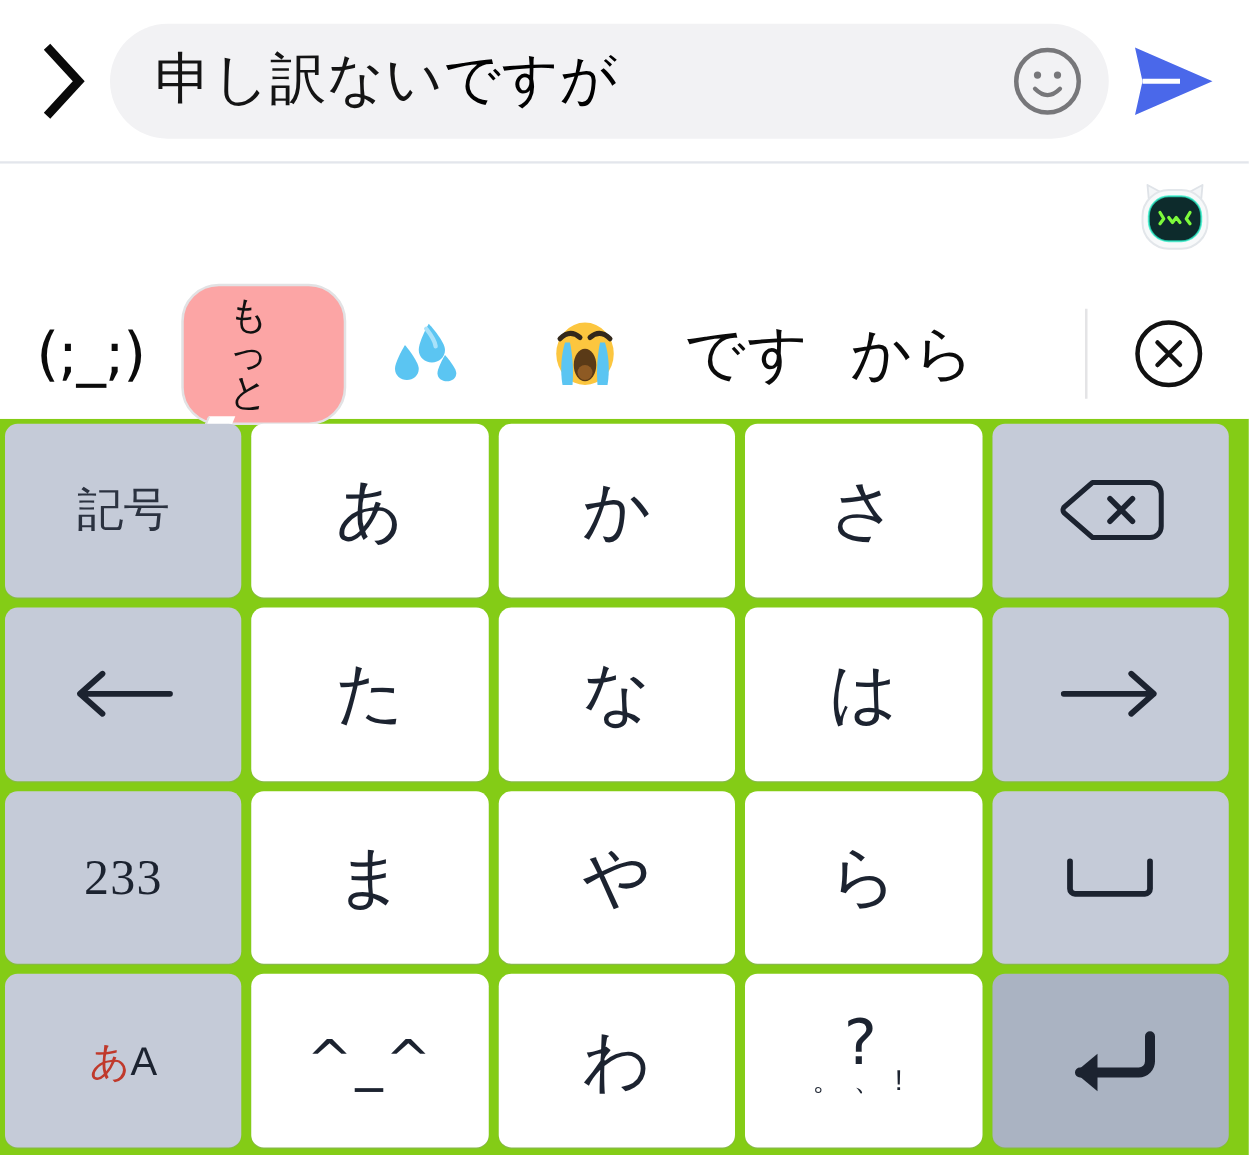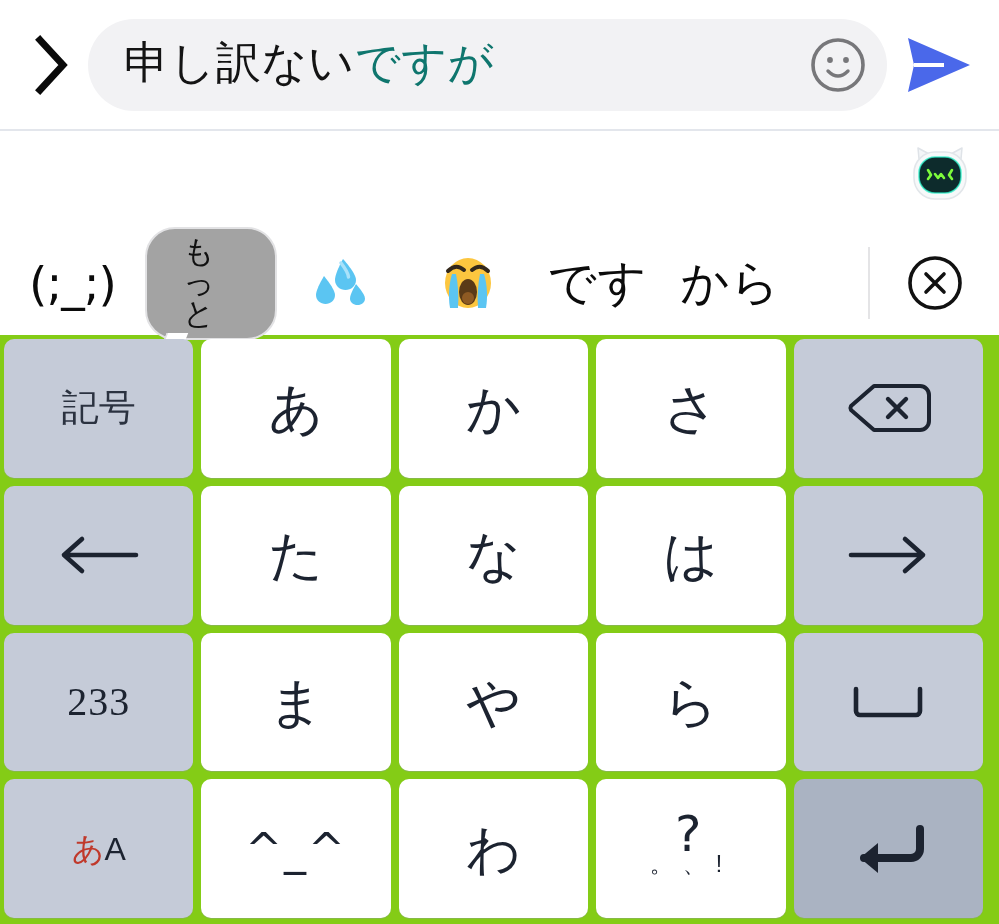--- a/index.html
+++ b/index.html
@@ -61,21 +61,21 @@
     flex: 1 1 auto;
     font-size: 45px;
     line-height: 1;
     color: #141414;
     white-space: nowrap;
     overflow: hidden;
     letter-spacing: 0.5px;
     padding-bottom: 4px;
   }
   .input-text .committed { color: #141414; text-align: right; }
-  .input-text .predicted { color: #0f766e; }
+  .input-text .predicted { color: #000000; }
 
   .emoji-btn {
     flex: 0 0 auto;
     width: 62px;
     height: 62px;
     display: flex;
     align-items: center;
     justify-content: center;
     margin-right: 4px;
   }
@@ -140,21 +140,21 @@
     display: flex;
     align-items: center;
     justify-content: center;
     height: 100%;
     position: relative;
   }
   .more-bubble {
     position: relative;
     border: 2px solid #e2e2e4;
     border-radius: 30px;
-    background: #a3a3a3;
+    background: #fca5a5;
     padding: 7px 36px 9px;
     font-size: 31px;
     color: #111;
     line-height: 1;
   }
   .more-bubble::after {
     content: "";
     position: absolute;
     left: 16px;
     bottom: -11px;

